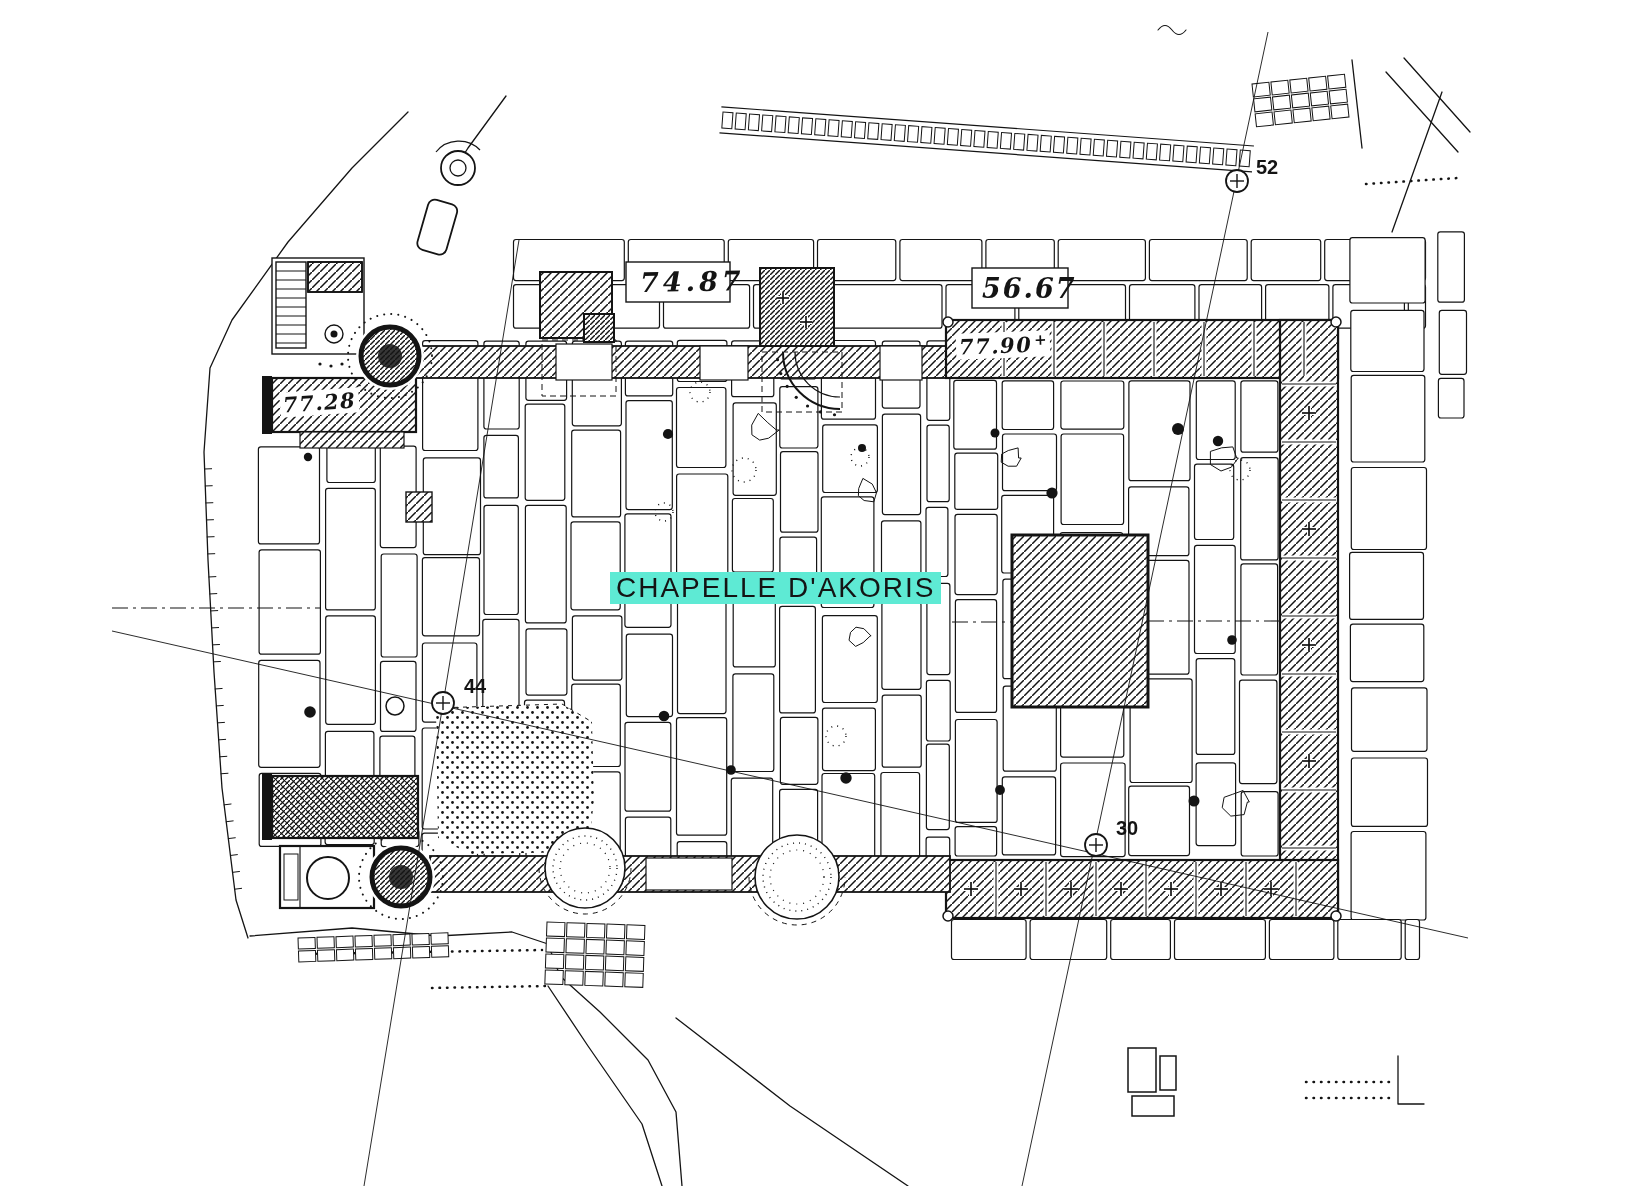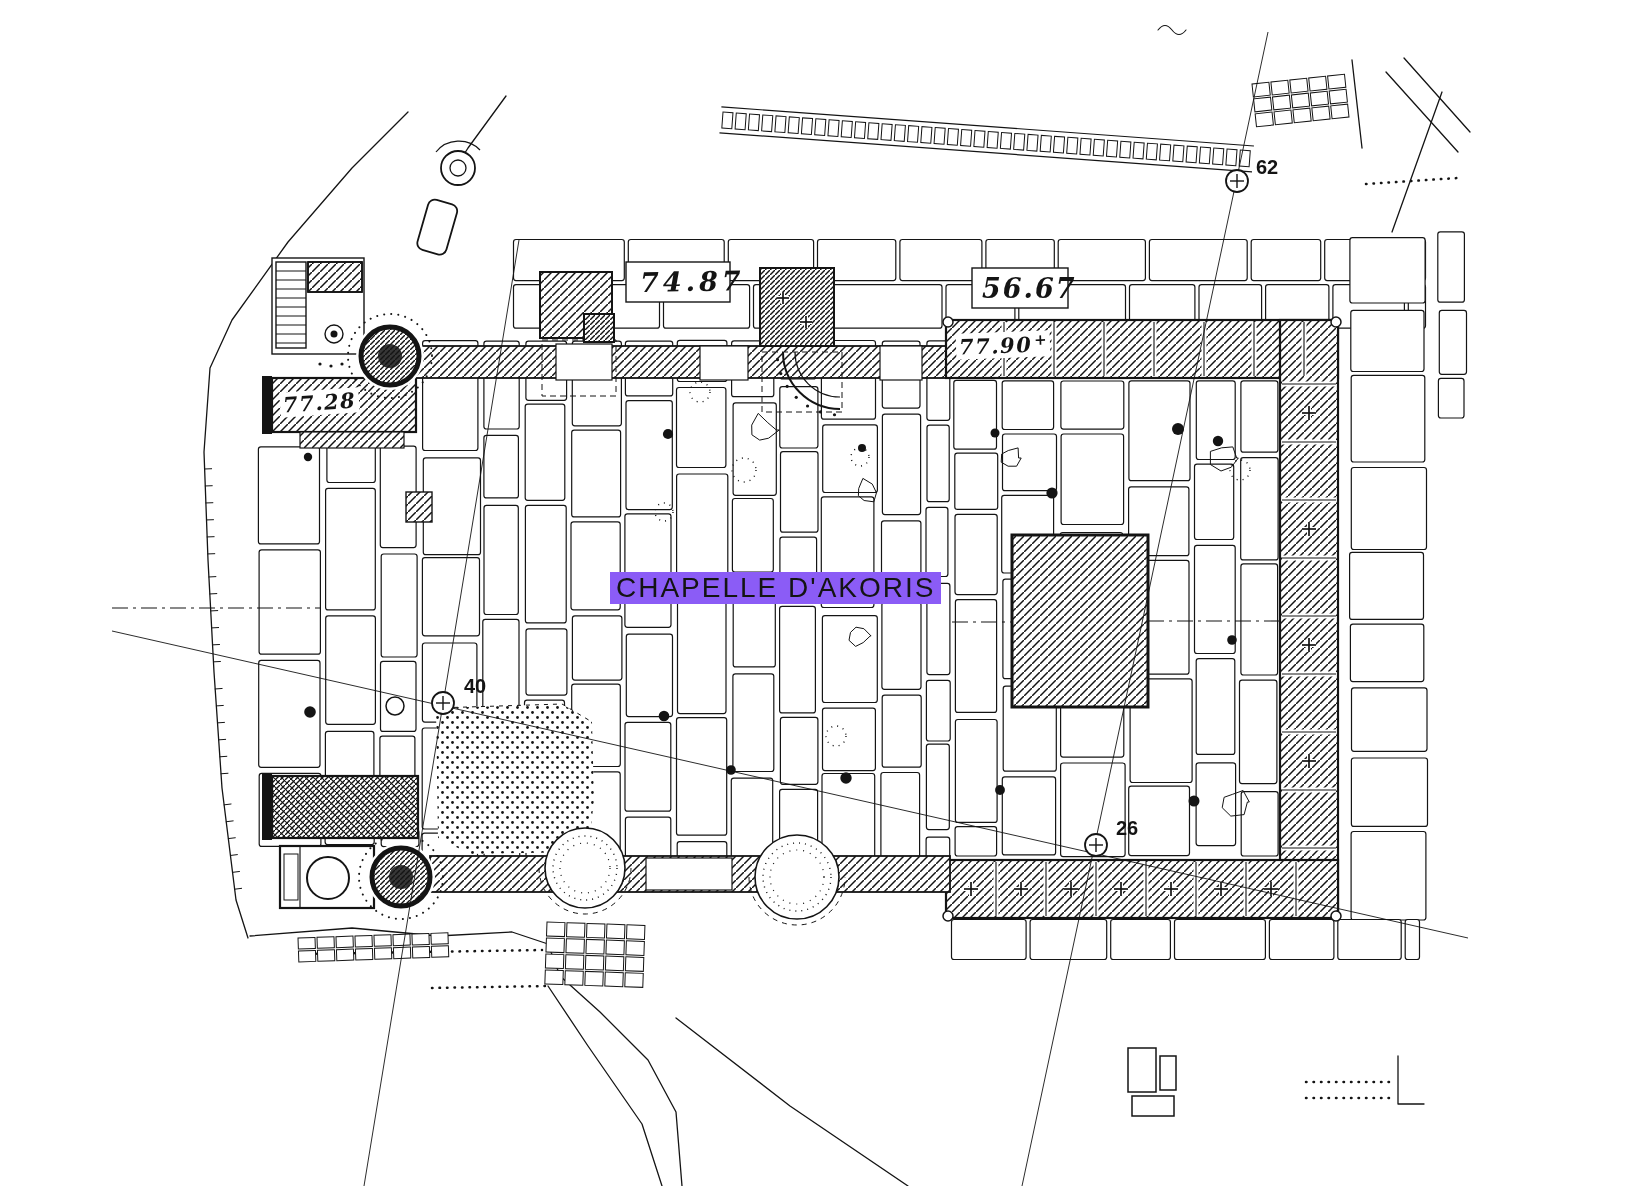--- a/index.html
+++ b/index.html
@@ -1,21 +1,21 @@
 <!DOCTYPE html>
 <html><head>
 <meta charset="utf-8">
 <style>
   html,body{margin:0;padding:0;background:#ffffff}
   #stage{position:relative;width:1626px;height:1186px;background:#ffffff;overflow:hidden;
          font-family:"Liberation Sans",sans-serif}
   #plan{position:absolute;left:0;top:0;width:100%;height:100%}
   .overlay{position:absolute;left:0;top:0;width:100%;height:100%;pointer-events:none}
   .lbl{position:absolute;color:#141414;white-space:nowrap}
-  .title{font:500 28px/1.15 "Liberation Sans",sans-serif;letter-spacing:2px;background:#8b5cf6;padding:0 6px}
+  .title{font:500 28px/1.15 "Liberation Sans",sans-serif;letter-spacing:2px;background:#5eead4;padding:0 6px}
   .hand{font:italic 700 27px/1.2 "DejaVu Serif",serif;letter-spacing:4px}
   .hand.sm{font-size:21px;letter-spacing:1.5px}
   .halo{background:#fff;padding:0 3px}
   .pt{font:700 20px/1.1 "Liberation Sans",sans-serif}
   .bm{font-size:15px;vertical-align:7px;margin-left:2px;letter-spacing:0}
 </style>
 </head>
 <body>
 
 <div id="stage">
@@ -615,17 +615,17 @@
         <line x1="1237" y1="174" x2="1237" y2="188" stroke-width="1.4"></line>
       </g>
     </svg>
 
   <div class="overlay">
     <div class="lbl title" style="left:610px;top:572px">CHAPELLE D'AKORIS</div>
     <div class="lbl hand" style="left:640px;top:266px;transform:rotate(-1deg)">74.87</div>
     <div class="lbl hand" style="left:982px;top:273px;letter-spacing:2px">56.67</div>
     <div class="lbl hand sm halo" style="left:956px;top:332px;transform:rotate(-2deg)"><span>77.90</span><span class="bm">+</span></div>
     <div class="lbl hand sm halo" style="left:280px;top:390px;transform:rotate(-4deg)">77.28</div>
-    <div class="lbl pt" style="left:464px;top:675px">40</div>
-    <div class="lbl pt" style="left:1116px;top:817px">26</div>
-    <div class="lbl pt" style="left:1256px;top:156px">62</div>
+    <div class="lbl pt" style="left:464px;top:675px">44</div>
+    <div class="lbl pt" style="left:1116px;top:817px">30</div>
+    <div class="lbl pt" style="left:1256px;top:156px">52</div>
   </div>
 </div>
 
 </body></html>

